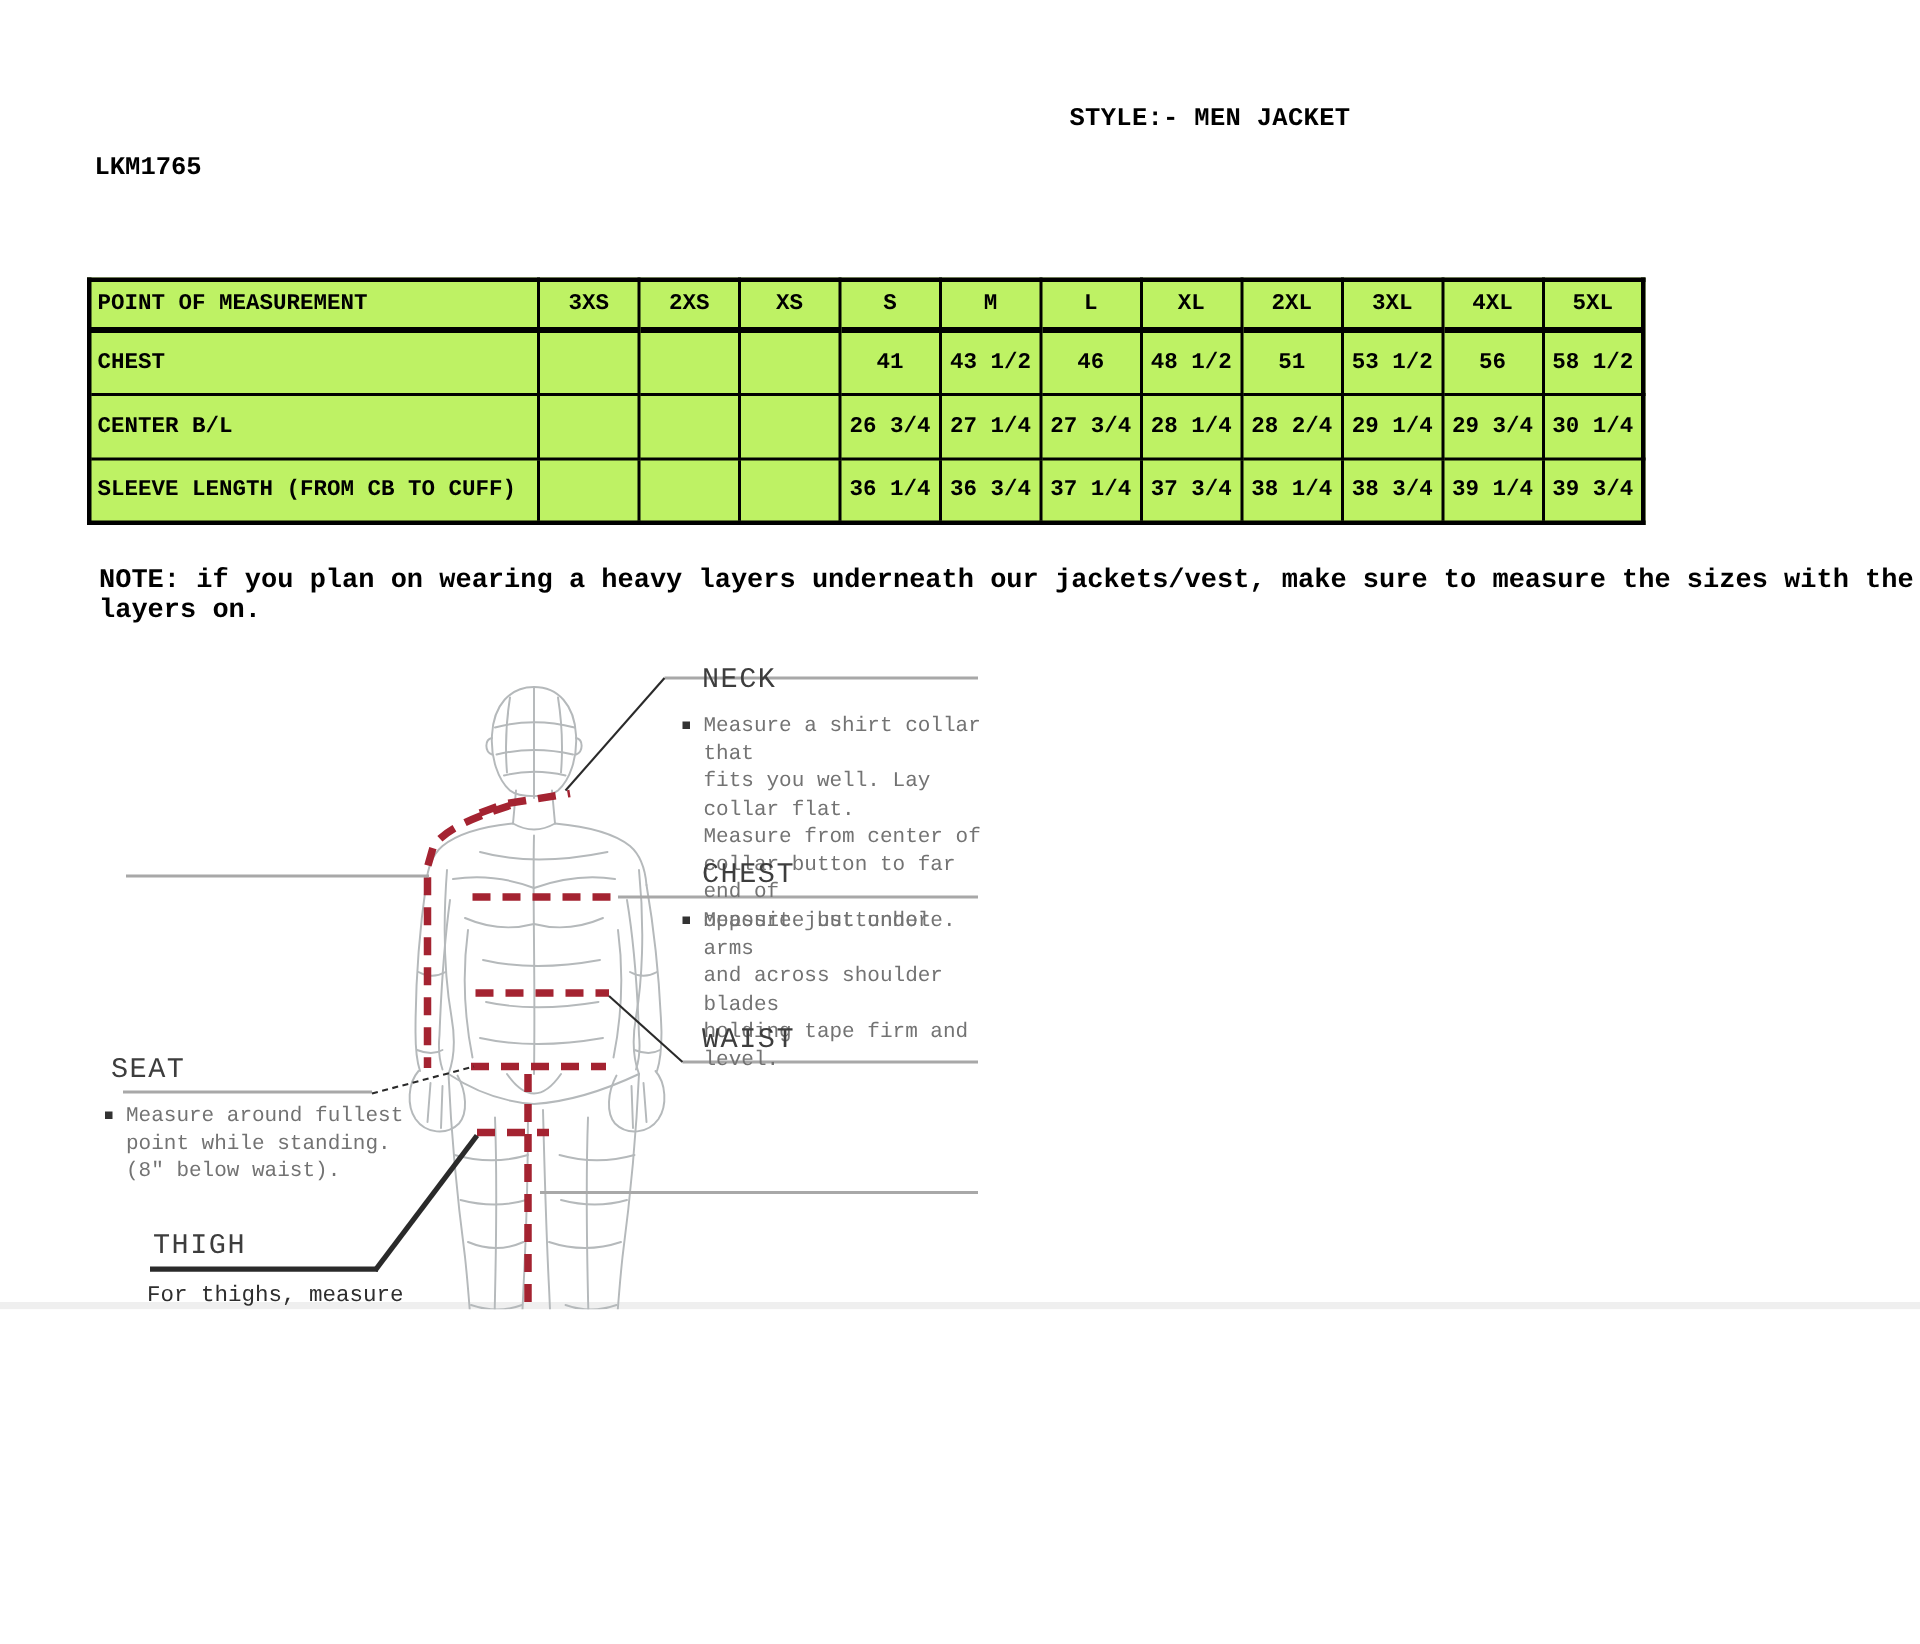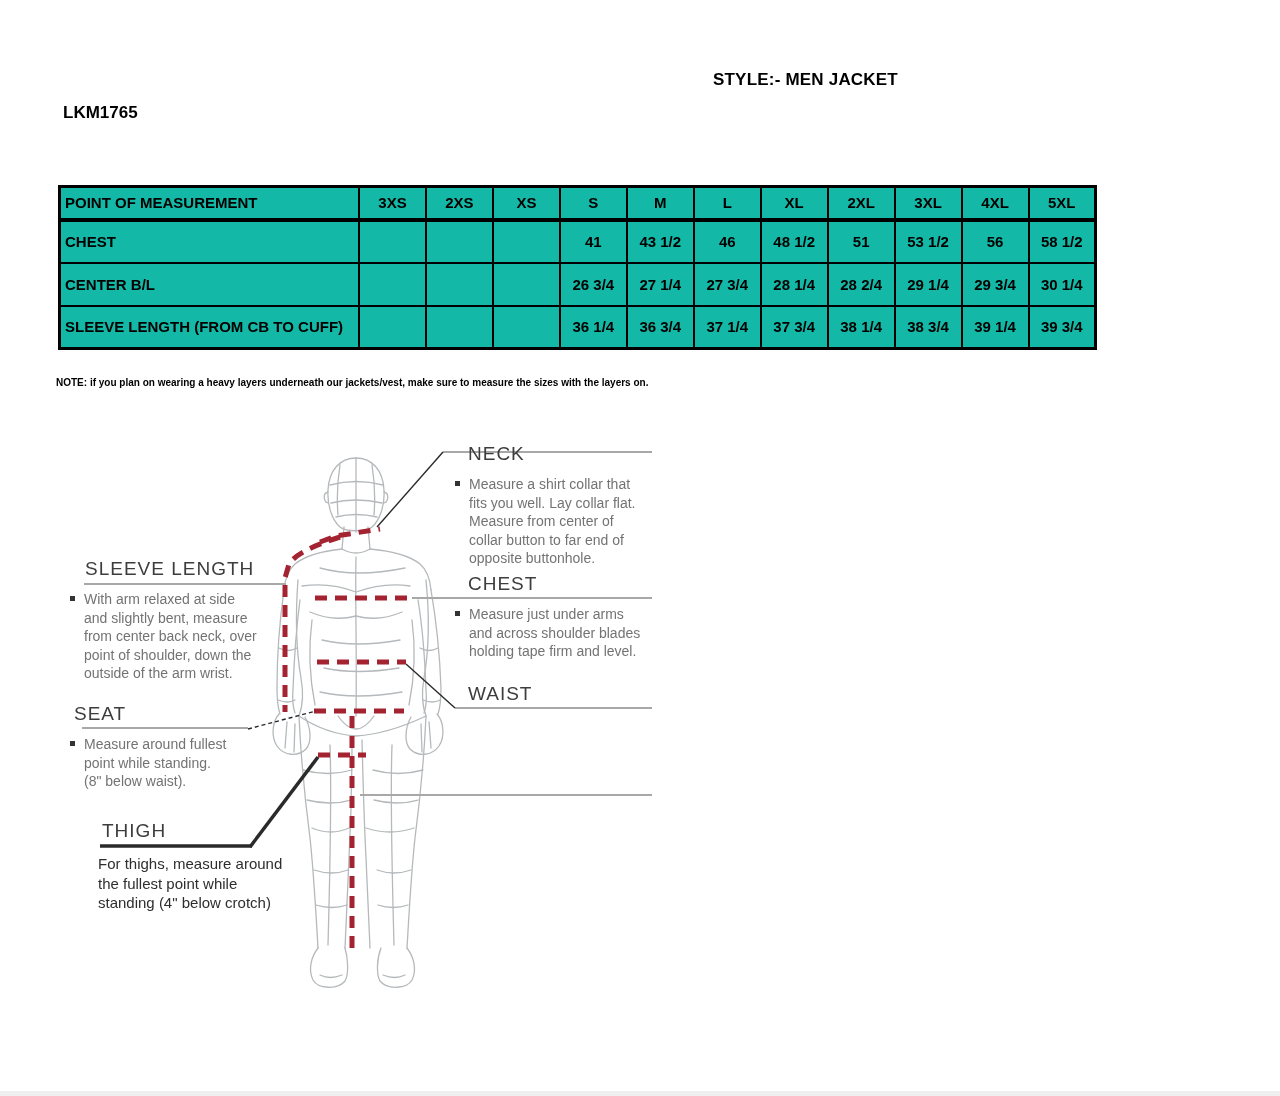--- a/index.html
+++ b/index.html
@@ -1,32 +1,32 @@
 <!DOCTYPE html>
 <html><head>
 <meta charset="utf-8">
 <style>
   html,body{margin:0;padding:0;background:#fff;}
-  #page{position:relative;width:1280px;height:1096px;background:#ffffff;overflow:hidden;
-        font-family:Liberation Sans, sans-serif;color:#000;}
+  #page{position:relative;width:1280px;height:873px;background:#ffffff;overflow:hidden;
+        font-family:Liberation Mono, monospace;color:#000;}
 
   .doc-title{position:absolute;left:713px;top:70px;font-size:17px;font-weight:bold;letter-spacing:0.2px;}
   .doc-code{position:absolute;left:63px;top:103px;font-size:17px;font-weight:bold;}
 
   table.size-chart{position:absolute;left:58px;top:185px;width:1039px;border-collapse:collapse;
-        table-layout:fixed;z-index:2;background:#14b8a6;}
+        table-layout:fixed;z-index:2;background:#bef264;}
   table.size-chart th,table.size-chart td{border:2px solid #000;font-size:15px;font-weight:bold;
         text-align:center;vertical-align:middle;padding:0;overflow:hidden;white-space:nowrap;}
   table.size-chart{border:3px solid #000;}
   table.size-chart thead tr{height:33px;}
   table.size-chart tbody tr{height:43px;}
   table.size-chart thead th{border-bottom:4px solid #000;}
   table.size-chart .pom{text-align:left;padding-left:4px;width:293px;}
 
-  .note{position:absolute;left:56px;top:377px;font-size:10px;font-weight:bold;z-index:2;}
+  .note{position:absolute;left:66px;top:377px;font-size:18px;font-weight:bold;z-index:2;}
 
   svg.diagram{position:absolute;left:0;top:0;z-index:1;pointer-events:none;}
 
   .guide{position:absolute;z-index:2;width:205px;}
   .g-head{font-size:19px;letter-spacing:1px;color:#3d3d3d;margin-bottom:11px;line-height:21px;}
   .g-body{display:flex;align-items:flex-start;}
   .sq{width:5px;height:5px;background:#333;flex:0 0 5px;margin:6px 9px 0 0;}
   .g-text{font-size:14px;line-height:18.5px;color:#737373;white-space:pre-line;}
   .thigh-text{font-size:15px;line-height:19.5px;color:#2e2e2e;white-space:pre-line;}
 
@@ -226,31 +226,20 @@
 and across shoulder blades
 holding tape firm and level.</span>
       </div>
   </div>
 
   <div class="guide" style="left:455px;top:683px;">
     <div class="g-head" style="margin-left:13px;">WAIST</div>
   </div>
 
 
-  <div class="guide" style="left:70px;top:558px;width:225px;">
-    <div class="g-head" style="margin-left:15px;">SLEEVE LENGTH</div>
-    <div class="g-body">
-        <span class="sq"></span>
-      <span class="g-text">With arm relaxed at side
-and slightly bent, measure
-from center back neck, over
-point of shoulder, down the
-outside of the arm wrist.</span>
-      </div>
-  </div>
 
   <div class="guide" style="left:70px;top:703px;">
     <div class="g-head" style="margin-left:4px;">SEAT</div>
     <div class="g-body">
         <span class="sq"></span>
       <span class="g-text">Measure around fullest
 point while standing.
 (8" below waist).</span>
       </div>
   </div>

